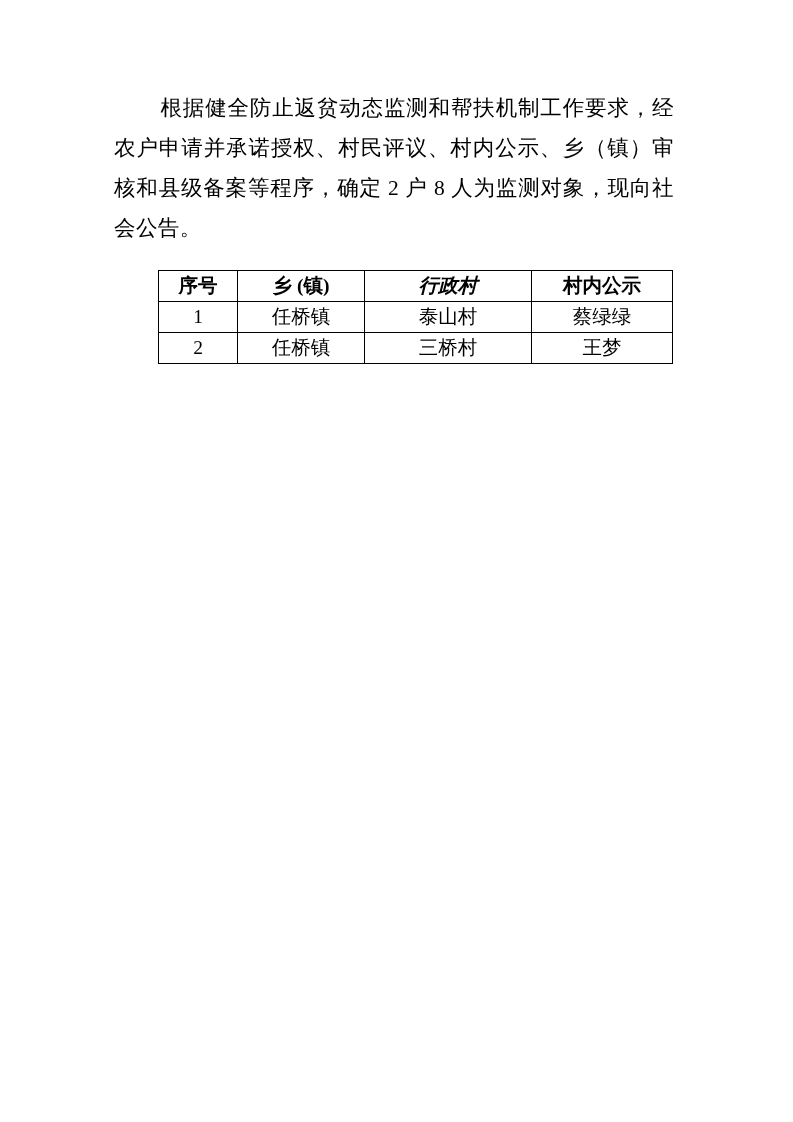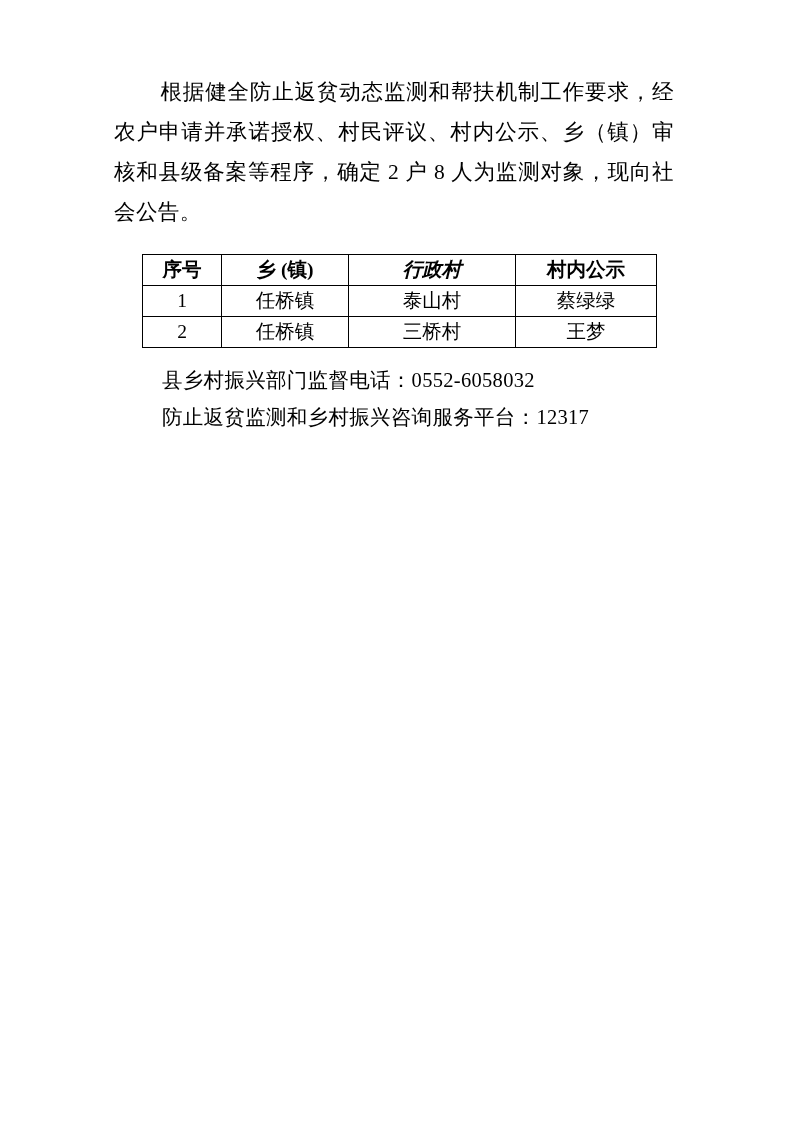--- a/index.html
+++ b/index.html
@@ -13,39 +13,39 @@
     height: 1122px;
     background: #ffffff;
     margin: 0 auto;
     overflow: hidden;
     font-family: "Liberation Serif", "DejaVu Serif", serif;
     color: #000000;
   }
   .content {
     position: absolute;
     left: 114px;
-    top: 72px;
+    top: 88px;
     width: 560px;
   }
   .para {
     font-size: 21.5px;
     line-height: 40px;
     text-align: justify;
     text-justify: inter-ideograph;
     letter-spacing: 0.4px;
     margin: 0;
   }
   .para .indent {
     display: inline-block;
     width: 46px;
   }
   table.reg-table {
     border-collapse: collapse;
     margin-top: 22px;
-    margin-left: 28px;
+    margin-left: 44px;
     width: 510px;
     table-layout: fixed;
   }
   table.reg-table th,
   table.reg-table td {
     border: 1.4px solid #000000;
     text-align: center;
     font-size: 19.5px;
     height: 30px;
     line-height: 30px;
@@ -104,20 +104,16 @@
         </tr>
         <tr>
           <td>2</td>
           <td>任桥镇</td>
           <td>三桥村</td>
           <td>王梦</td>
         </tr>
       </tbody>
     </table>
 
-    <div class="contact-block">
-      <div class="contact-line">县乡村振兴部门监督电话：0552-6058032</div>
-      <div class="contact-line">防止返贫监测和乡村振兴咨询服务平台：12317</div>
-    </div>
 
 
   </div>
 </div>
 
 </body></html>

